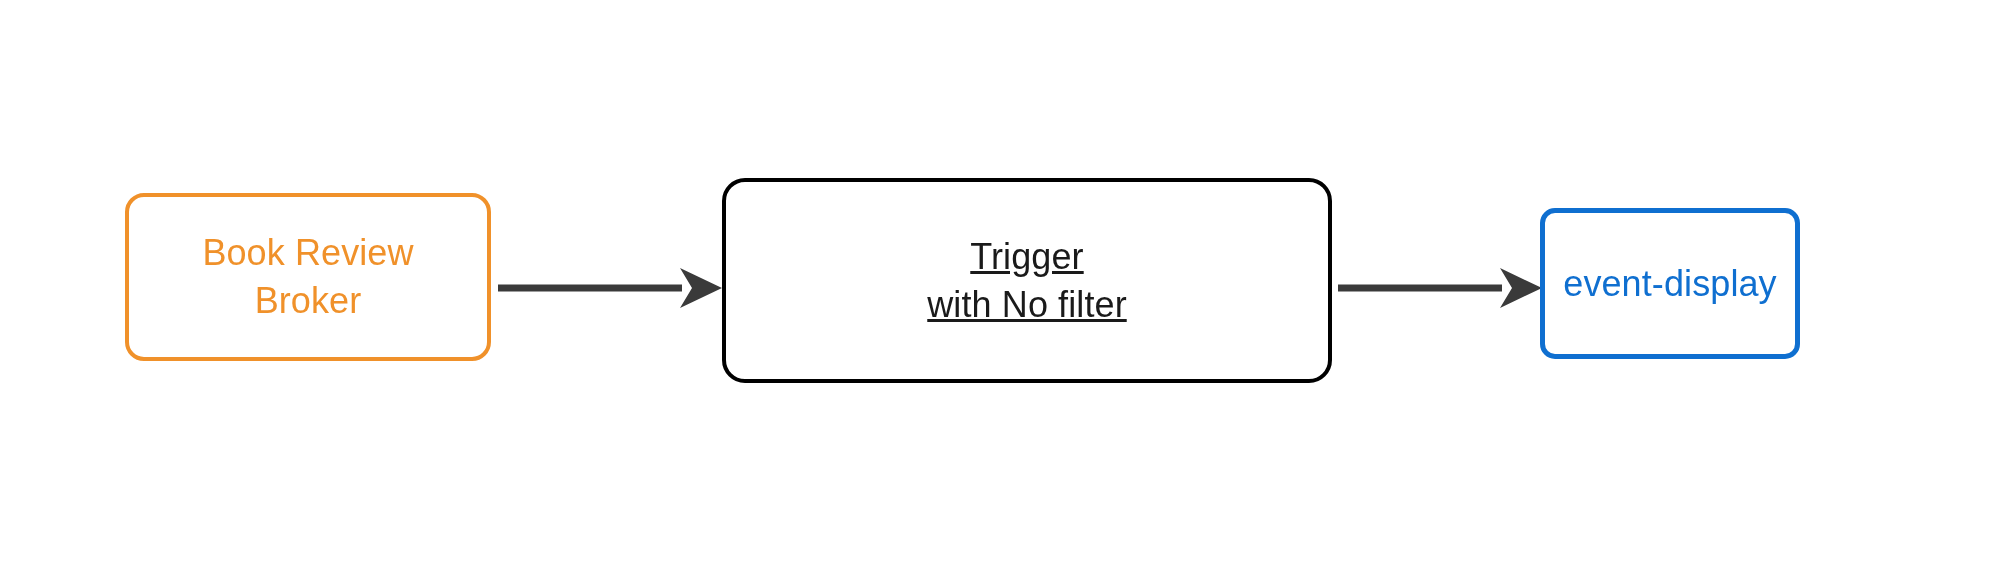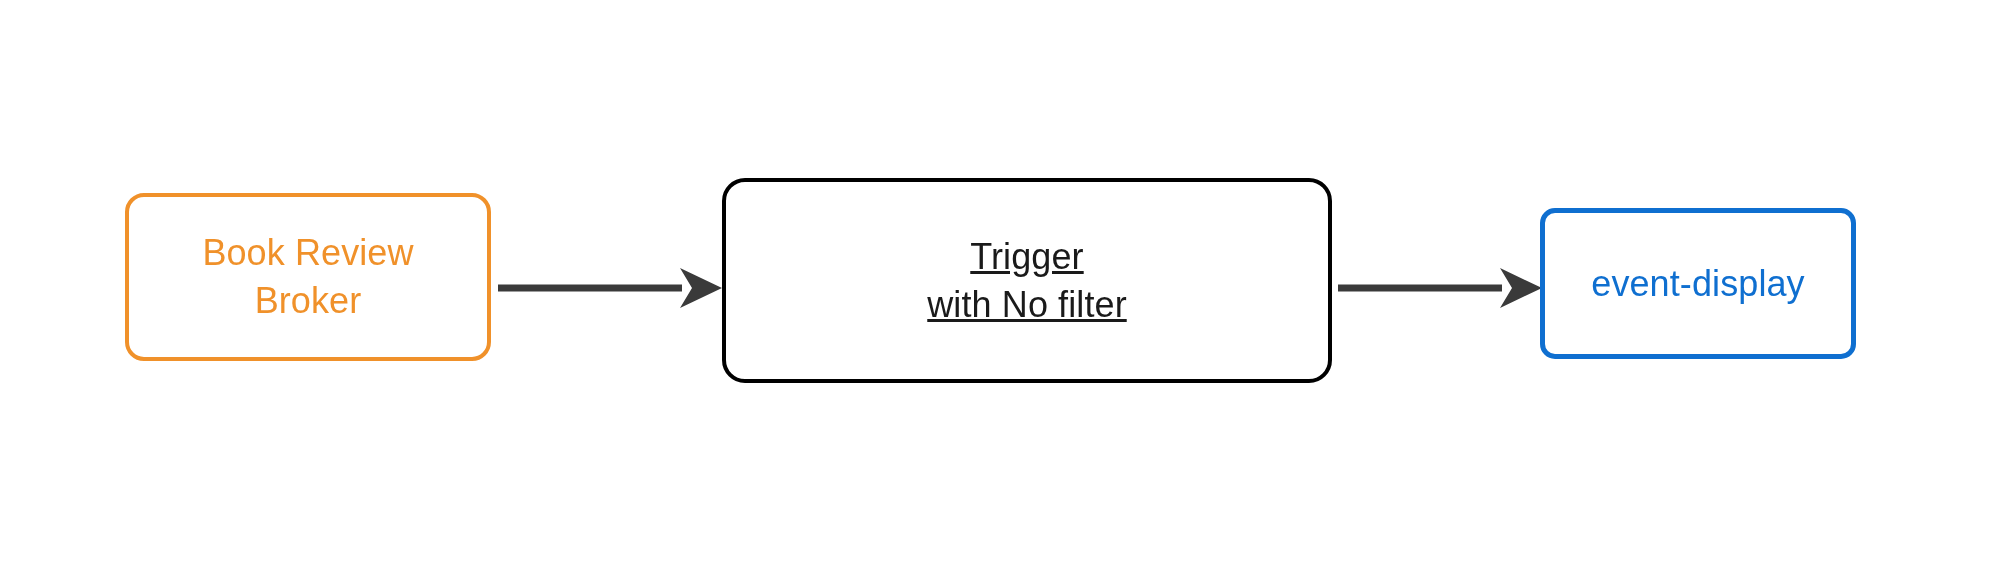--- a/index.html
+++ b/index.html
@@ -61,21 +61,21 @@
   #node-trigger .node-label {
     color: #1a1a1a;
     font-size: 36px;
     text-decoration: underline;
   }
 
   
   #node-event-display {
     left: 1540px;
     top: 208px;
-    width: 316px;
+    width: 260px;
     height: 151px;
     border: 5px solid #0F6FD0;
     border-radius: 15px;
   }
   #node-event-display .node-label {
     color: #0F6FD0;
     font-size: 36px;
   }
 
   

